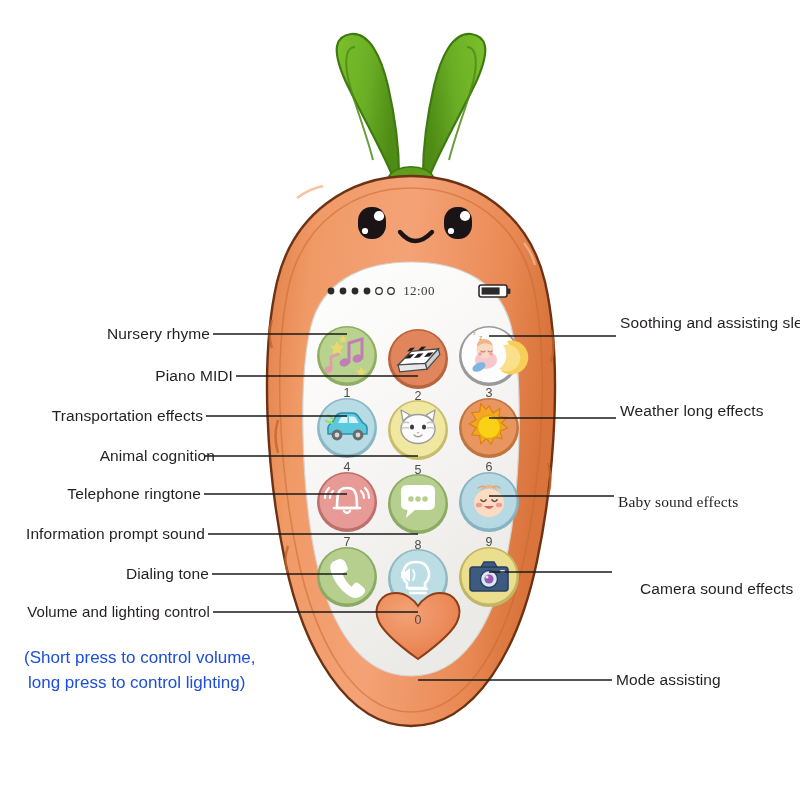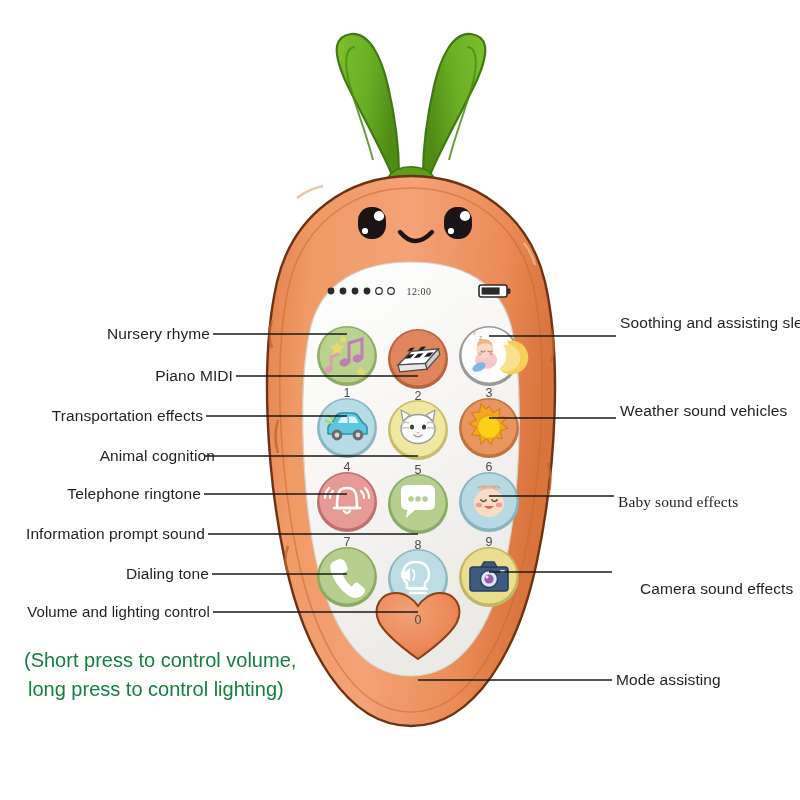--- a/index.html
+++ b/index.html
@@ -12,30 +12,30 @@
 
   
   #art{position:absolute;left:0;top:0;width:800px;height:800px;}
 
   
   .lbl{position:absolute;white-space:nowrap;color:#231f20;
        font-size:15.5px;letter-spacing:.1px;line-height:1.15;}
   .lbl.left{text-align:right;transform:translateY(-50%);}
   .lbl.right{text-align:left;transform:translateY(-50%);}
   .lbl.small{font-size:15px;}
-  .note{position:absolute;color:#15803d;font-size:20px;line-height:1.45;
+  .note{position:absolute;color:#1d4ed8;font-size:17px;line-height:1.45;
         white-space:nowrap;}
 
   
   .keynum{position:absolute;transform:translate(-50%,-50%);
           color:#4b4b4b;font-size:12.5px;}
 
   
   .st-time{position:absolute;transform:translate(-50%,-50%);
-           color:#3a3a3a;font-size:10px;letter-spacing:.4px;
+           color:#3a3a3a;font-size:13px;letter-spacing:.4px;
            font-family:"Liberation Serif","DejaVu Serif",serif;}
 </style>
 </head>
 <body>
 
 <div id="stage">
 
 <svg id="art" viewBox="0 0 800 800">
   <defs>
     <linearGradient id="bodyGrad" x1="0" y1="0" x2="1" y2="0.2">
@@ -337,21 +337,21 @@
 <div class="lbl left" style="right:590px;top:334px;text-align:center;">Nursery rhyme</div>
 <div class="lbl left" style="right:567px;top:376px;">Piano MIDI</div>
 <div class="lbl left" style="right:597px;top:416px;">Transportation effects</div>
 <div class="lbl left" style="right:585px;top:456px;">Animal cognition</div>
 <div class="lbl left" style="right:599px;top:494px;">Telephone ringtone</div>
 <div class="lbl left" style="right:595px;top:534px;">Information prompt sound</div>
 <div class="lbl left" style="right:591px;top:574px;">Dialing tone</div>
 <div class="lbl left small" style="right:590px;top:612px;">Volume and lighting control</div>
 
 <div class="lbl right" style="left:620px;top:323px;">Soothing and assisting sleep</div>
-<div class="lbl right" style="left:620px;top:411px;">Weather sound vehicles</div>
+<div class="lbl right" style="left:620px;top:411px;">Weather long effects</div>
 <div class="lbl right" style="left:618px;top:502px;font-family:Liberation Serif, serif;">Baby sound effects</div>
 <div class="lbl right" style="left:616px;top:589px;margin-left:24px;">Camera sound effects</div>
 <div class="lbl right" style="left:616px;top:680px;">Mode assisting</div>
 
 <div class="note" style="left:24px;top:646px;">
   <div>(Short press to control volume,</div>
   <div style="margin-left:4px;">long press to control lighting)</div>
 </div>
 
 </div>

